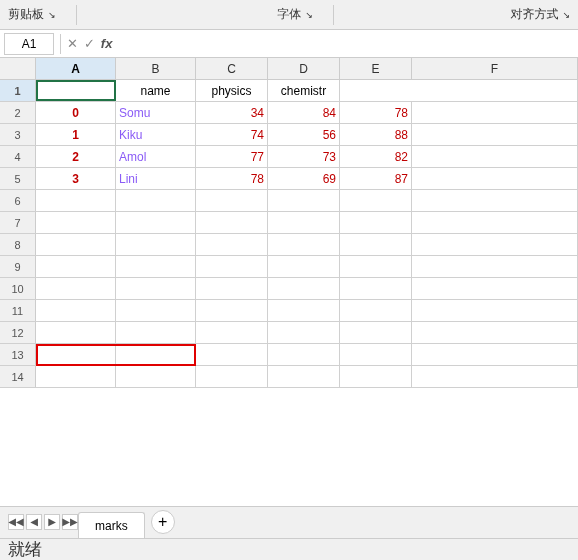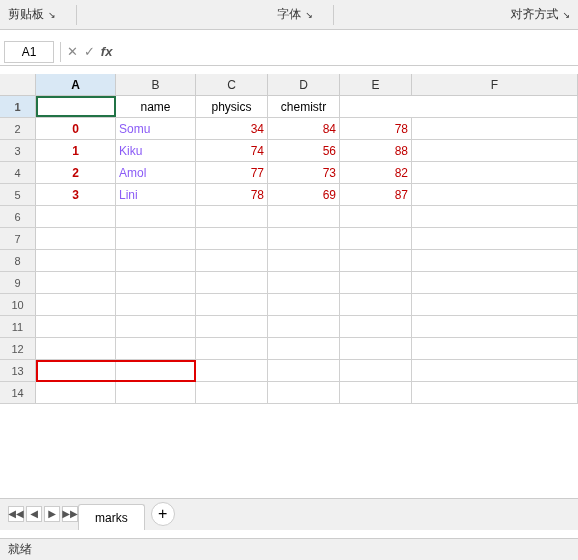--- a/index.html
+++ b/index.html
@@ -232,21 +232,21 @@
     .red-outline-box {
       position: absolute;
       border: 2px solid #e00000;
       pointer-events: none;
       z-index: 10;
     }
   </style>
 </head>
 <body>
 
-<div style="position:relative; width:578px; height:560px; overflow:hidden; display:flex; flex-direction:column;gap:8px;">
+<div style="position:relative; width:578px; height:560px; overflow:hidden; display:flex; flex-direction:column;">
 
   <div class="toolbar">
     <div class="toolbar-section">
       <span>剪贴板</span>
       <span style="font-size:9px;">↘</span>
     </div>
     <div class="toolbar-divider"></div>
     <div class="toolbar-section" style="flex:1; justify-content:flex-end;">
       <span>字体</span>
       <span style="font-size:9px;">↘</span>
@@ -427,17 +427,17 @@
         <div class="nav-arrow">▶</div>
         <div class="nav-arrow">▶▶</div>
       </div>
       <div class="sheet-tab">
         <span>marks</span>
       </div>
       <div class="tab-add">+</div>
     </div>
   </div>
 
-  <div style="height:22px; background:#f0f0f0; border-top:1px solid #ccc; display:flex; align-items:center; padding:0 8px; font-size:12px; color:#333;">
+  <div style="height:22px; background:#f0f0f0; border-top:1px solid #ccc; display:flex; align-items:center; padding:0 8px; font-size:17px; color:#333;">
     <span>就绪</span>
   </div>
 
 </div>
 
 </body></html>

